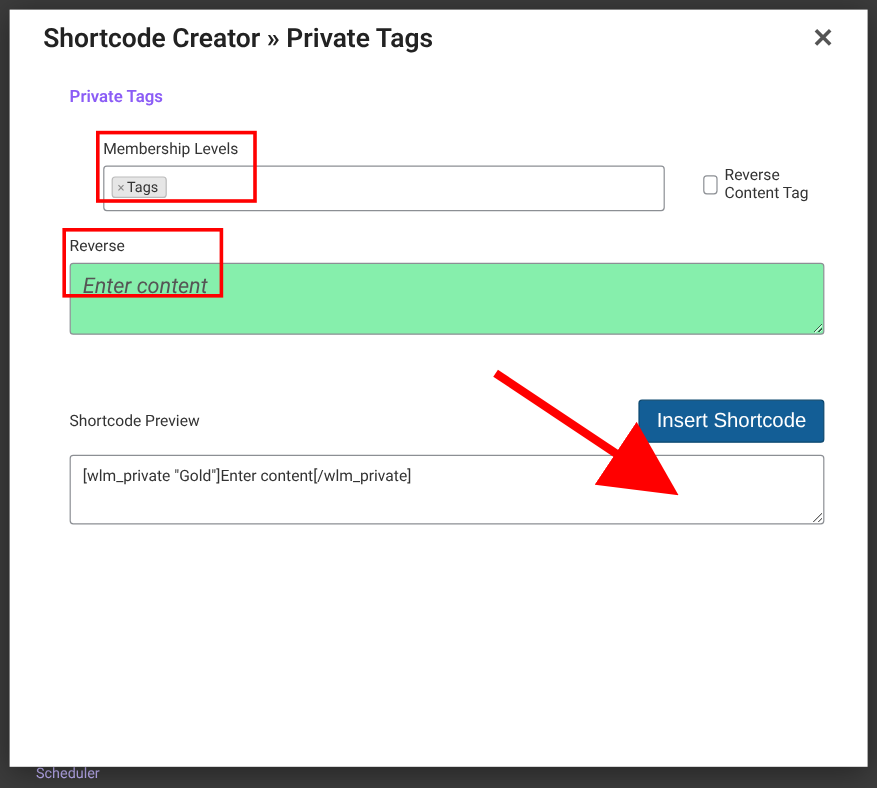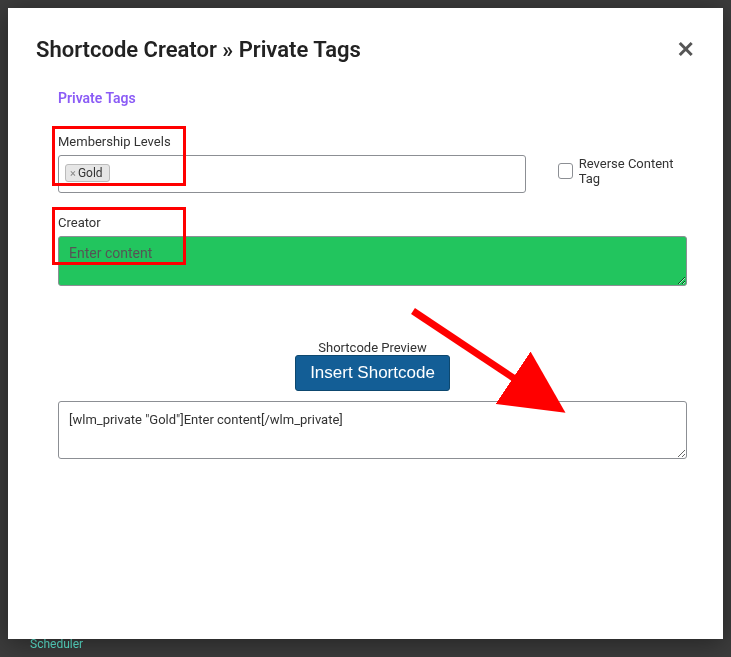--- a/index.html
+++ b/index.html
@@ -6,34 +6,34 @@
     body {
       font-family: -apple-system, BlinkMacSystemFont, "Segoe UI", Roboto, sans-serif;
       background: #3c3c3c;
       width: 731px;
       height: 657px;
       position: relative;
       overflow: hidden;
     }
     .backdrop-text {
       position: absolute;
-      color: #5eead4;
+      color: #c4b5fd;
       font-size: 12px;
       text-align: center;
     }
     .bt1 { left: 30px; bottom: 6px; }
     .modal {
       position: absolute;
       top: 8px;
       left: 8px;
       right: 8px;
       bottom: 18px;
       background: #fff;
       box-shadow: 0 4px 24px rgba(0,0,0,0.4);
-      padding: 29px 28px;
+      padding: 12px 28px;
     }
     .modal-header {
       display: flex;
       justify-content: space-between;
       align-items: center;
       margin-bottom: 28px;
     }
     .modal-title {
       font-size: 22px;
       font-weight: 600;
@@ -55,20 +55,21 @@
     }
     .form-body {
       margin-left: 22px;
       margin-right: 8px;
     }
     .row-levels {
       display: flex;
       align-items: flex-start;
       gap: 32px;
       margin-bottom: 22px;
+      margin-left: 28px;
     }
     .levels-group {
       flex: 0 0 468px;
       position: relative;
     }
     .label {
       font-size: 13px;
       color: #333;
       display: block;
       margin-bottom: 6px;
@@ -110,33 +111,33 @@
     }
     .content-group {
       margin-bottom: 50px;
       position: relative;
     }
     .textarea {
       border: 1px solid #8c8f94;
       border-radius: 3px;
       width: 100%;
       padding: 8px 10px;
-      font-size: 14px;
+      font-size: 18px;
       font-family: inherit;
       color: #555;
       resize: both;
       min-height: 44px;
-      background: #22c55e;
+      background: #86efac;
+      font-style: italic;
     }
     .preview-row {
       display: flex;
       justify-content: space-between;
       align-items: center;
       margin-bottom: 10px;
-      flex-direction: column;
     }
     .insert-btn {
       background: #135e96;
       color: #fff;
       border: 1px solid #0d486f;
       border-radius: 3px;
       padding: 7px 14px;
       font-size: 17px;
       cursor: pointer;
     }
@@ -193,33 +194,33 @@
   <div class="section-title">Private Tags</div>
 
   <div class="form-body">
 
     <div class="row-levels">
       <div class="levels-group">
         <div class="red-box rb-levels"></div>
         <label class="label">Membership Levels</label>
         <div class="tag-input">
           <span class="tag">
-            <span class="tag-x">×</span><span>Gold</span>
+            <span class="tag-x">×</span><span>Tags</span>
           </span>
         </div>
       </div>
       <div class="reverse-group">
         <div class="checkbox"></div>
         <span class="label" style="margin:0">Reverse Content Tag</span>
       </div>
     </div>
 
     <div class="content-group">
       <div class="red-box rb-content"></div>
-      <label class="label">Creator</label>
+      <label class="label">Reverse</label>
       <textarea class="textarea" placeholder="Enter content" style="">Enter content</textarea>
     </div>
 
     <div class="preview-row">
       <span class="label" style="margin:0">Shortcode Preview</span>
       <button class="insert-btn">Insert Shortcode</button>
     </div>
     <textarea class="preview-box" style="">[wlm_private "Gold"]Enter content[/wlm_private]</textarea>
 
   </div>

